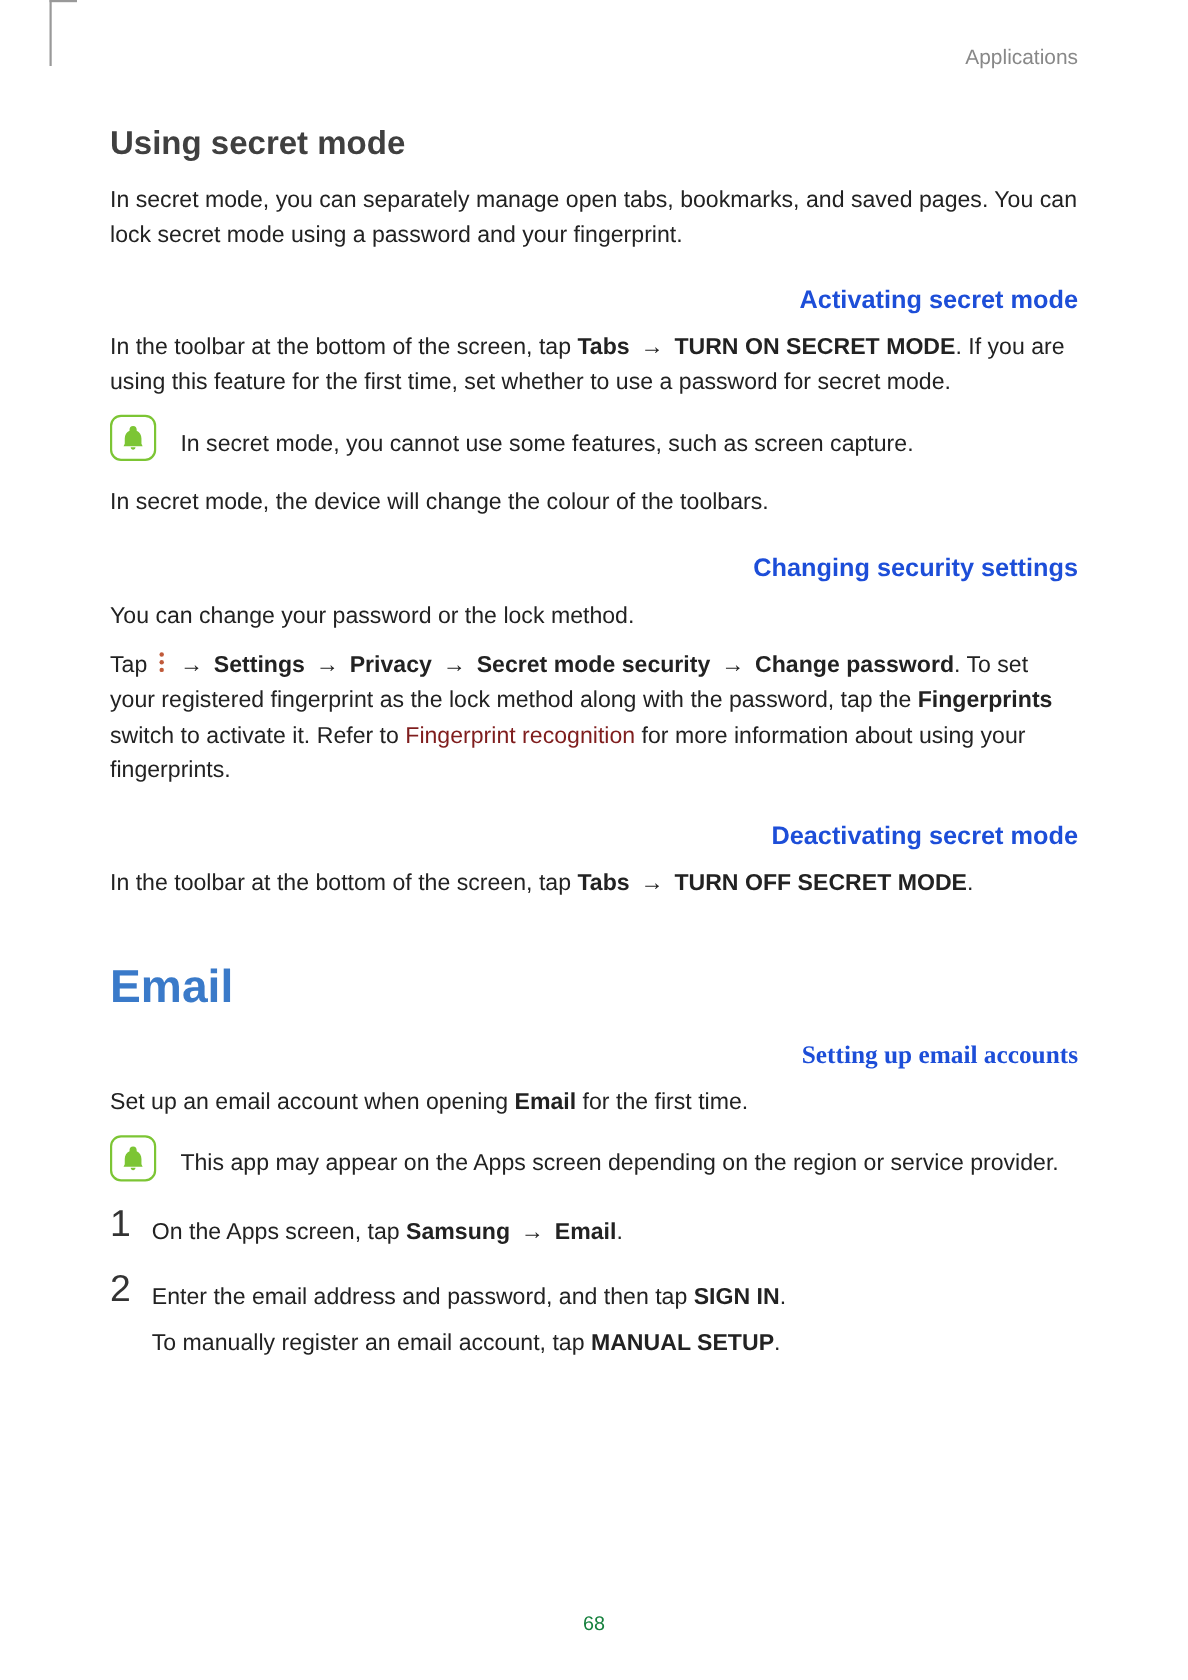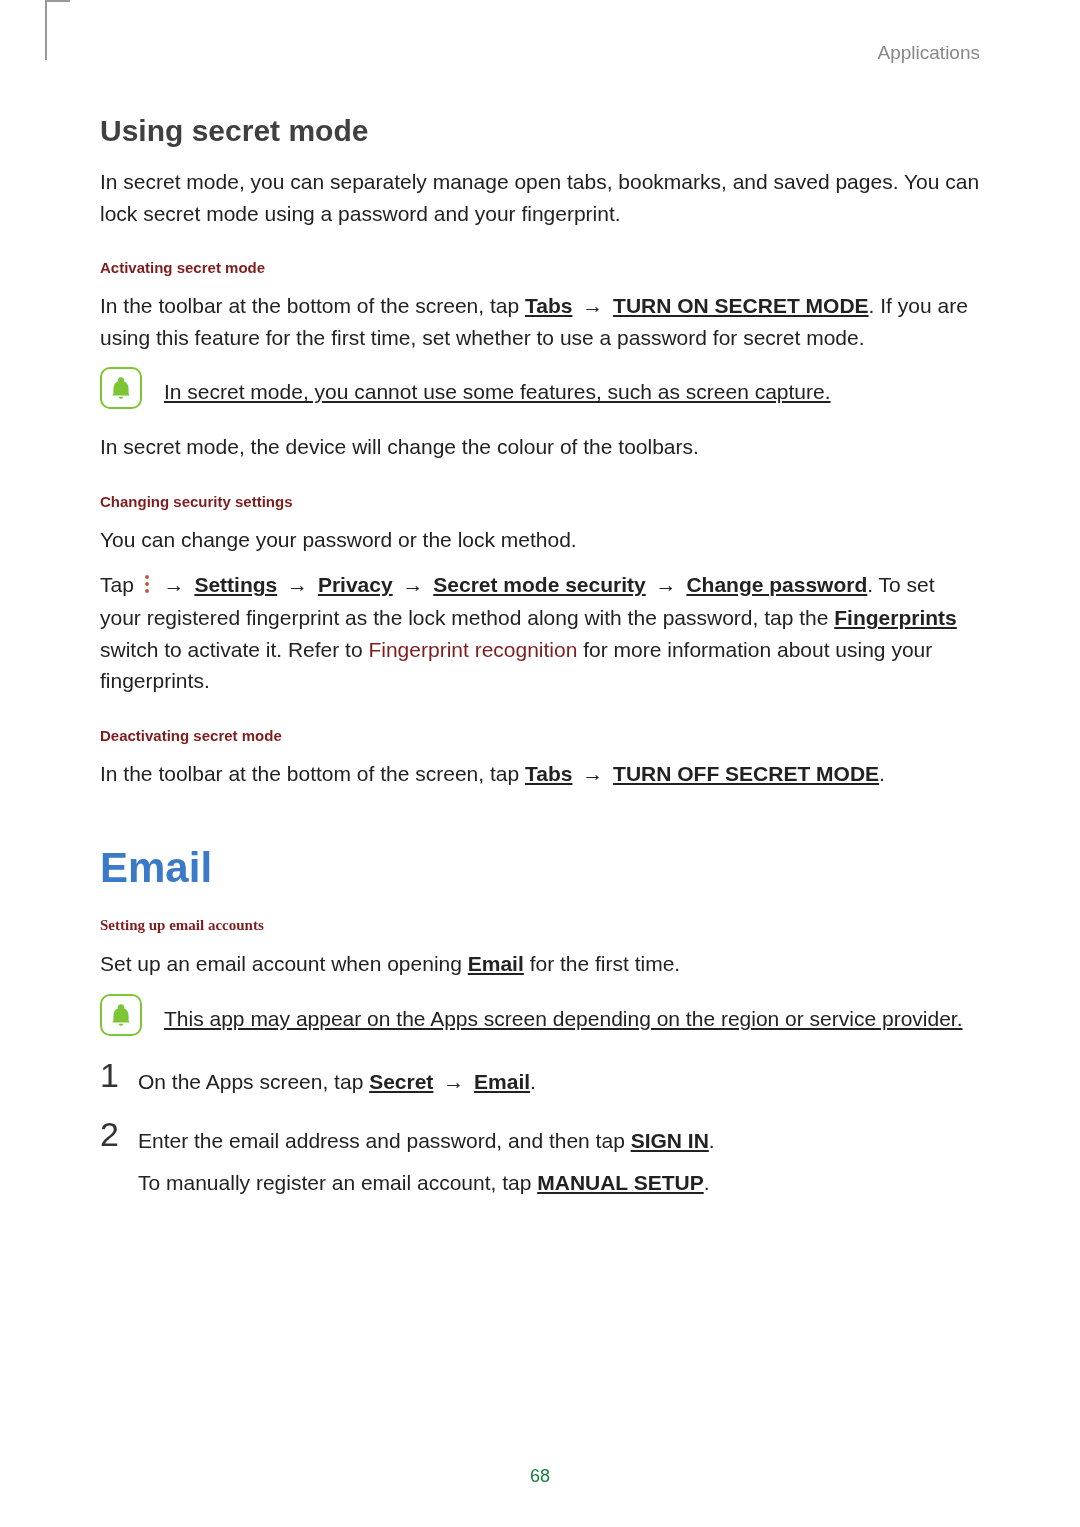--- a/index.html
+++ b/index.html
@@ -48,31 +48,31 @@
       margin-bottom: 18px;
       margin-top: 28px;
     }
     p.body-text {
       font-size: 21px;
       line-height: 1.5;
       margin-bottom: 14px;
       color: #222;
     }
     h3.subhead {
-      font-size: 15px;
-      font-weight: bold;
-      color: #7f1d1d;
+      font-size: 23px;
+      font-weight: bold;
+      color: #1d4ed8;
       margin-top: 30px;
       margin-bottom: 14px;
+      text-align: right;
     }
     .note-row {
       display: flex;
-      align-items: center;
+      align-items: flex-end;
       margin: 14px 0 22px 0;
-      text-decoration: underline;
     }
     .note-icon {
       flex: 0 0 42px;
       height: 42px;
       border: 2px solid #7cc534;
       border-radius: 10px;
       display: flex;
       align-items: center;
       justify-content: center;
       margin-right: 22px;
@@ -86,21 +86,20 @@
       font-size: 21px;
       line-height: 1.5;
       padding-top: 8px;
       color: #222;
     }
     .arrow {
       margin: 0 4px;
     }
     .bold {
       font-weight: bold;
-      text-decoration: underline;
     }
     .link-text {
       color: #7f1d1d;
     }
     h1.section {
       font-size: 42px;
       color: #3a7ac9;
       font-weight: bold;
       margin-top: 55px;
       margin-bottom: 25px;
@@ -201,21 +200,21 @@
     <svg viewBox="0 0 24 24">
       <path fill="#7cc534" d="M12 2 C10 2 9 3.5 9 5 L9 6 C6.5 7 5 9.5 5 12.5 L5 17 L4 19 L20 19 L19 17 L19 12.5 C19 9.5 17.5 7 15 6 L15 5 C15 3.5 14 2 12 2 Z M10 20 C10 21.1 10.9 22 12 22 C13.1 22 14 21.1 14 20 Z"></path>
     </svg>
   </div>
   <div class="note-text">This app may appear on the Apps screen depending on the region or service provider.</div>
 </div>
 
 <div class="step-row">
   <div class="step-num">1</div>
   <div class="step-content">
-    <span>On the Apps screen, tap </span><span class="bold">Secret</span><span class="arrow"> → </span><span class="bold">Email</span><span>.</span>
+    <span>On the Apps screen, tap </span><span class="bold">Samsung</span><span class="arrow"> → </span><span class="bold">Email</span><span>.</span>
   </div>
 </div>
 
 <div class="step-row">
   <div class="step-num">2</div>
   <div class="step-content">
     <div>
       <span>Enter the email address and password, and then tap </span><span class="bold">SIGN IN</span><span>.</span>
     </div>
     <div class="subline">

